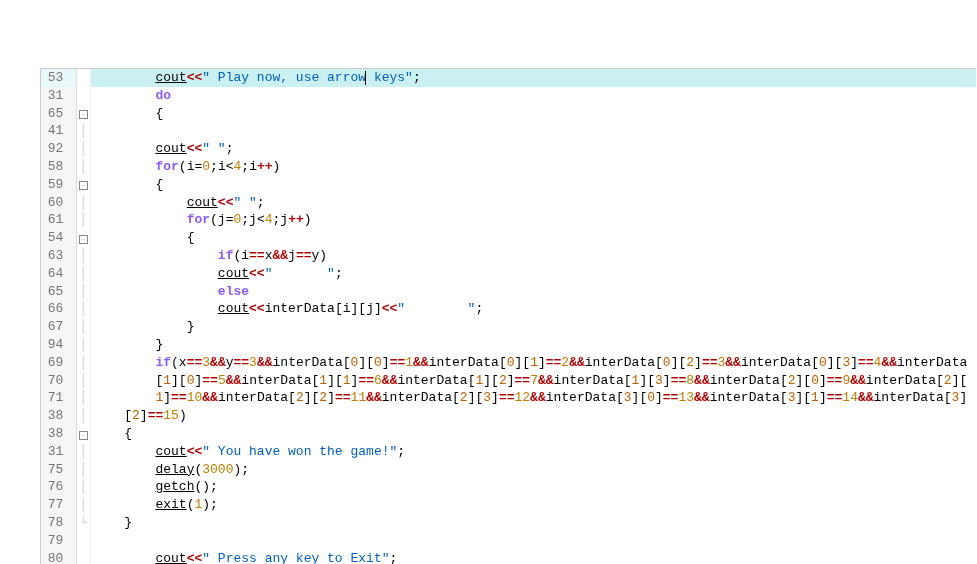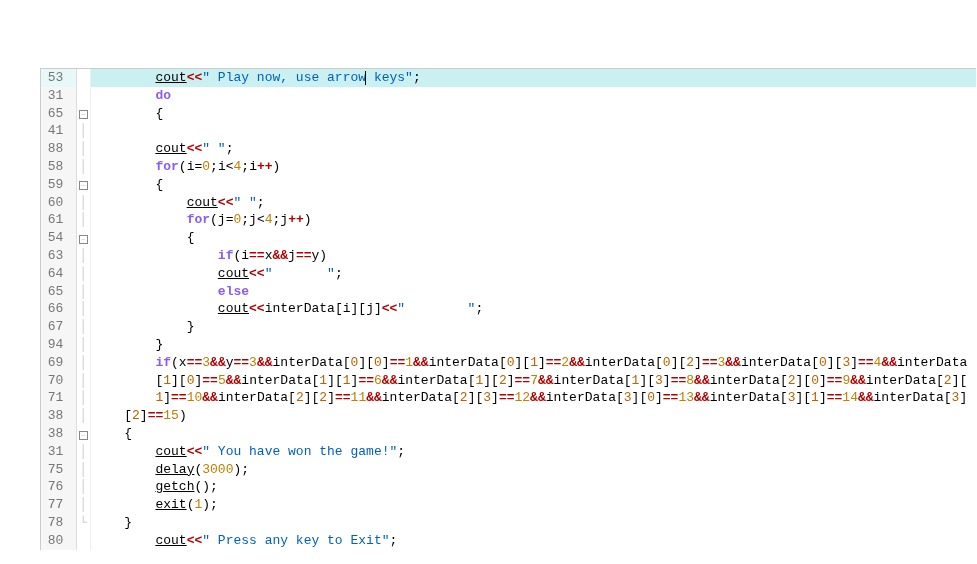--- a/index.html
+++ b/index.html
@@ -87,21 +87,21 @@
   .plain { color: #000; }
 </style>
 </head>
 <body>
 
 <div class="editor">
     <div class="line highlighted"><div class="gutter">53</div><div class="fold foldbar"></div><div class="code"><span class="plain">        </span><span class="fn">cout</span><span class="op-red">&lt;&lt;</span><span class="str">" Play now, use arrow<span class="cursor"></span> keys"</span><span class="op">;</span></div></div>
     <div class="line"><div class="gutter">31</div><div class="fold foldbar"></div><div class="code"><span class="plain">        </span><span class="kw">do</span></div></div>
     <div class="line"><div class="gutter">65</div><div class="fold foldbar"><span class="box">−</span></div><div class="code"><span class="plain">        </span><span class="br">{</span></div></div>
     <div class="line"><div class="gutter">41</div><div class="fold foldbar"><span style="color:#ccc">│</span></div><div class="code"><span class="plain"></span></div></div>
-    <div class="line"><div class="gutter">88</div><div class="fold foldbar"><span style="color:#ccc">│</span></div><div class="code"><span class="plain">        </span><span class="fn">cout</span><span class="op-red">&lt;&lt;</span><span class="str">" "</span><span class="op">;</span></div></div>
+    <div class="line"><div class="gutter">92</div><div class="fold foldbar"><span style="color:#ccc">│</span></div><div class="code"><span class="plain">        </span><span class="fn">cout</span><span class="op-red">&lt;&lt;</span><span class="str">" "</span><span class="op">;</span></div></div>
     <div class="line"><div class="gutter">58</div><div class="fold foldbar"><span style="color:#ccc">│</span></div><div class="code"><span class="plain">        </span><span class="kw">for</span><span class="op">(</span><span class="plain">i</span><span class="op">=</span><span class="num">0</span><span class="op">;</span><span class="plain">i</span><span class="op">&lt;</span><span class="num">4</span><span class="op">;</span><span class="plain">i</span><span class="op-red">++</span><span class="op">)</span></div></div>
     <div class="line"><div class="gutter">59</div><div class="fold foldbar"><span class="box">−</span></div><div class="code"><span class="plain">        </span><span class="br">{</span></div></div>
     <div class="line"><div class="gutter">60</div><div class="fold foldbar"><span style="color:#ccc">│</span></div><div class="code"><span class="plain">            </span><span class="fn">cout</span><span class="op-red">&lt;&lt;</span><span class="str">" "</span><span class="op">;</span></div></div>
     <div class="line"><div class="gutter">61</div><div class="fold foldbar"><span style="color:#ccc">│</span></div><div class="code"><span class="plain">            </span><span class="kw">for</span><span class="op">(</span><span class="plain">j</span><span class="op">=</span><span class="num">0</span><span class="op">;</span><span class="plain">j</span><span class="op">&lt;</span><span class="num">4</span><span class="op">;</span><span class="plain">j</span><span class="op-red">++</span><span class="op">)</span></div></div>
     <div class="line"><div class="gutter">54</div><div class="fold foldbar"><span class="box">−</span></div><div class="code"><span class="plain">            </span><span class="br">{</span></div></div>
     <div class="line"><div class="gutter">63</div><div class="fold foldbar"><span style="color:#ccc">│</span></div><div class="code"><span class="plain">                </span><span class="kw">if</span><span class="op">(</span><span class="plain">i</span><span class="op-red">==</span><span class="plain">x</span><span class="op-red">&amp;&amp;</span><span class="plain">j</span><span class="op-red">==</span><span class="plain">y</span><span class="op">)</span></div></div>
     <div class="line"><div class="gutter">64</div><div class="fold foldbar"><span style="color:#ccc">│</span></div><div class="code"><span class="plain">                </span><span class="fn">cout</span><span class="op-red">&lt;&lt;</span><span class="str">"       "</span><span class="op">;</span></div></div>
     <div class="line"><div class="gutter">65</div><div class="fold foldbar"><span style="color:#ccc">│</span></div><div class="code"><span class="plain">                </span><span class="kw">else</span></div></div>
     <div class="line"><div class="gutter">66</div><div class="fold foldbar"><span style="color:#ccc">│</span></div><div class="code"><span class="plain">                </span><span class="fn">cout</span><span class="op-red">&lt;&lt;</span><span class="plain">interData</span><span class="op">[</span><span class="plain">i</span><span class="op">]</span><span class="op">[</span><span class="plain">j</span><span class="op">]</span><span class="op-red">&lt;&lt;</span><span class="str">"        "</span><span class="op">;</span></div></div>
     <div class="line"><div class="gutter">67</div><div class="fold foldbar"><span style="color:#ccc">│</span></div><div class="code"><span class="plain">            </span><span class="br">}</span></div></div>
@@ -109,14 +109,15 @@
     <div class="line"><div class="gutter">69</div><div class="fold foldbar"><span style="color:#ccc">│</span></div><div class="code"><span class="plain">        </span><span class="kw">if</span><span class="op">(</span><span class="plain">x</span><span class="op-red">==</span><span class="num">3</span><span class="op-red">&amp;&amp;</span><span class="plain">y</span><span class="op-red">==</span><span class="num">3</span><span class="op-red">&amp;&amp;</span><span class="plain">interData</span><span class="op">[</span><span class="idx">0</span><span class="op">]</span><span class="op">[</span><span class="idx">0</span><span class="op">]</span><span class="op-red">==</span><span class="num">1</span><span class="op-red">&amp;&amp;</span><span class="plain">interData</span><span class="op">[</span><span class="idx">0</span><span class="op">]</span><span class="op">[</span><span class="idx">1</span><span class="op">]</span><span class="op-red">==</span><span class="num">2</span><span class="op-red">&amp;&amp;</span><span class="plain">interData</span><span class="op">[</span><span class="idx">0</span><span class="op">]</span><span class="op">[</span><span class="idx">2</span><span class="op">]</span><span class="op-red">==</span><span class="num">3</span><span class="op-red">&amp;&amp;</span><span class="plain">interData</span><span class="op">[</span><span class="idx">0</span><span class="op">]</span><span class="op">[</span><span class="idx">3</span><span class="op">]</span><span class="op-red">==</span><span class="num">4</span><span class="op-red">&amp;&amp;</span><span class="plain">interData</span></div></div>
     <div class="line"><div class="gutter">70</div><div class="fold foldbar"><span style="color:#ccc">│</span></div><div class="code"><span class="plain">        </span><span class="op">[</span><span class="idx">1</span><span class="op">]</span><span class="op">[</span><span class="idx">0</span><span class="op">]</span><span class="op-red">==</span><span class="num">5</span><span class="op-red">&amp;&amp;</span><span class="plain">interData</span><span class="op">[</span><span class="idx">1</span><span class="op">]</span><span class="op">[</span><span class="idx">1</span><span class="op">]</span><span class="op-red">==</span><span class="num">6</span><span class="op-red">&amp;&amp;</span><span class="plain">interData</span><span class="op">[</span><span class="idx">1</span><span class="op">]</span><span class="op">[</span><span class="idx">2</span><span class="op">]</span><span class="op-red">==</span><span class="num">7</span><span class="op-red">&amp;&amp;</span><span class="plain">interData</span><span class="op">[</span><span class="idx">1</span><span class="op">]</span><span class="op">[</span><span class="idx">3</span><span class="op">]</span><span class="op-red">==</span><span class="num">8</span><span class="op-red">&amp;&amp;</span><span class="plain">interData</span><span class="op">[</span><span class="idx">2</span><span class="op">]</span><span class="op">[</span><span class="idx">0</span><span class="op">]</span><span class="op-red">==</span><span class="num">9</span><span class="op-red">&amp;&amp;</span><span class="plain">interData</span><span class="op">[</span><span class="idx">2</span><span class="op">]</span><span class="op">[</span></div></div>
     <div class="line"><div class="gutter">71</div><div class="fold foldbar"><span style="color:#ccc">│</span></div><div class="code"><span class="plain">        </span><span class="idx">1</span><span class="op">]</span><span class="op-red">==</span><span class="num">10</span><span class="op-red">&amp;&amp;</span><span class="plain">interData</span><span class="op">[</span><span class="idx">2</span><span class="op">]</span><span class="op">[</span><span class="idx">2</span><span class="op">]</span><span class="op-red">==</span><span class="num">11</span><span class="op-red">&amp;&amp;</span><span class="plain">interData</span><span class="op">[</span><span class="idx">2</span><span class="op">]</span><span class="op">[</span><span class="idx">3</span><span class="op">]</span><span class="op-red">==</span><span class="num">12</span><span class="op-red">&amp;&amp;</span><span class="plain">interData</span><span class="op">[</span><span class="idx">3</span><span class="op">]</span><span class="op">[</span><span class="idx">0</span><span class="op">]</span><span class="op-red">==</span><span class="num">13</span><span class="op-red">&amp;&amp;</span><span class="plain">interData</span><span class="op">[</span><span class="idx">3</span><span class="op">]</span><span class="op">[</span><span class="idx">1</span><span class="op">]</span><span class="op-red">==</span><span class="num">14</span><span class="op-red">&amp;&amp;</span><span class="plain">interData</span><span class="op">[</span><span class="idx">3</span><span class="op">]</span></div></div>
     <div class="line"><div class="gutter">38</div><div class="fold foldbar"><span style="color:#ccc">│</span></div><div class="code"><span class="plain">    </span><span class="op">[</span><span class="idx">2</span><span class="op">]</span><span class="op-red">==</span><span class="num">15</span><span class="op">)</span></div></div>
     <div class="line"><div class="gutter">38</div><div class="fold foldbar"><span class="box">−</span></div><div class="code"><span class="plain">    </span><span class="br">{</span></div></div>
     <div class="line"><div class="gutter">31</div><div class="fold foldbar"><span style="color:#ccc">│</span></div><div class="code"><span class="plain">        </span><span class="fn">cout</span><span class="op-red">&lt;&lt;</span><span class="str">" You have won the game!"</span><span class="op">;</span></div></div>
     <div class="line"><div class="gutter">75</div><div class="fold foldbar"><span style="color:#ccc">│</span></div><div class="code"><span class="plain">        </span><span class="fn">delay</span><span class="op">(</span><span class="num">3000</span><span class="op">)</span><span class="op">;</span></div></div>
     <div class="line"><div class="gutter">76</div><div class="fold foldbar"><span style="color:#ccc">│</span></div><div class="code"><span class="plain">        </span><span class="fn">getch</span><span class="op">(</span><span class="op">)</span><span class="op">;</span></div></div>
     <div class="line"><div class="gutter">77</div><div class="fold foldbar"><span style="color:#ccc">│</span></div><div class="code"><span class="plain">        </span><span class="fn">exit</span><span class="op">(</span><span class="num">1</span><span class="op">)</span><span class="op">;</span></div></div>
     <div class="line"><div class="gutter">78</div><div class="fold foldbar"><span style="color:#ccc">└</span></div><div class="code"><span class="plain">    </span><span class="br">}</span></div></div>
+    <div class="line"><div class="gutter">79</div><div class="fold foldbar"></div><div class="code"><span class="plain"></span></div></div>
     <div class="line"><div class="gutter">80</div><div class="fold foldbar"></div><div class="code"><span class="plain">        </span><span class="fn">cout</span><span class="op-red">&lt;&lt;</span><span class="str">" Press any key to Exit"</span><span class="op">;</span></div></div>
   </div>
 
 </body></html>

